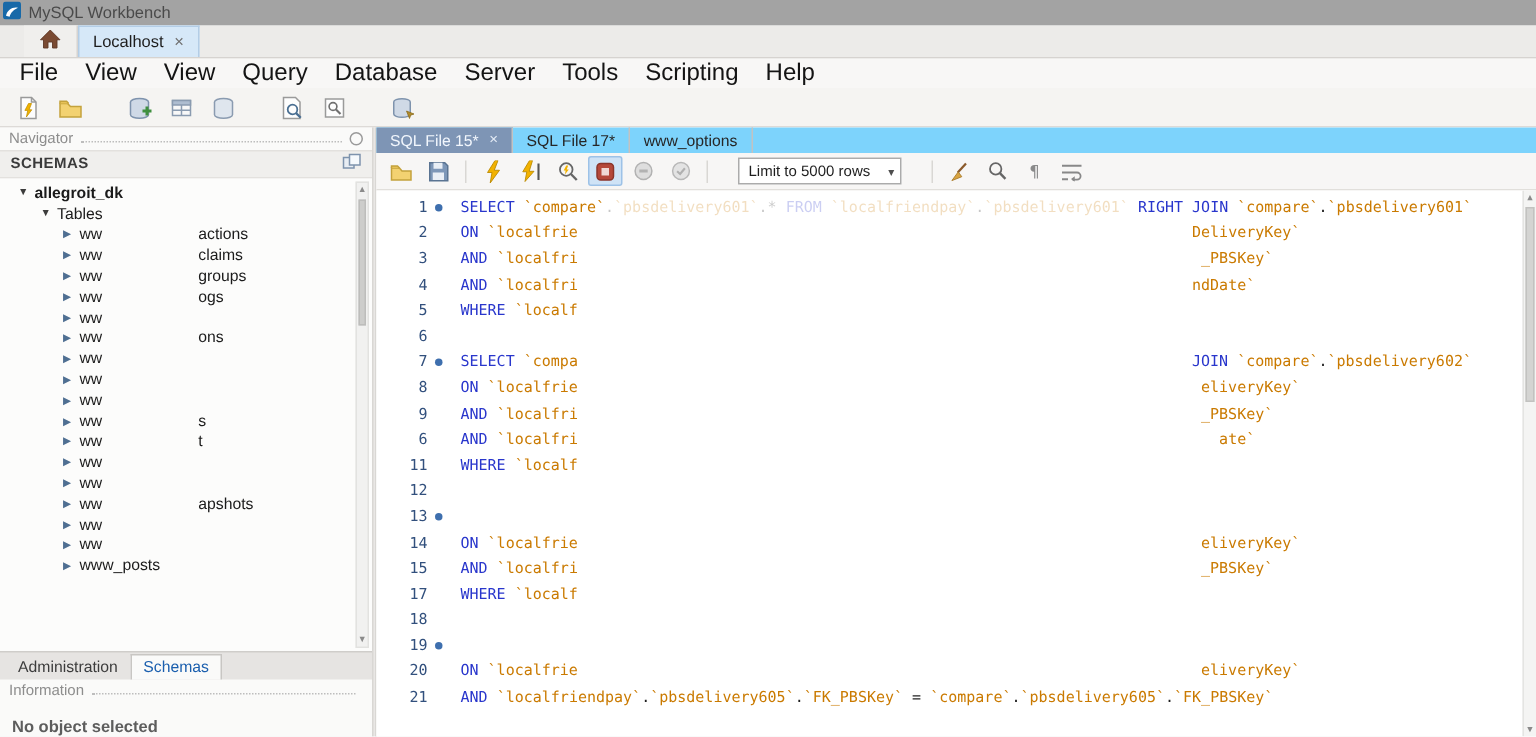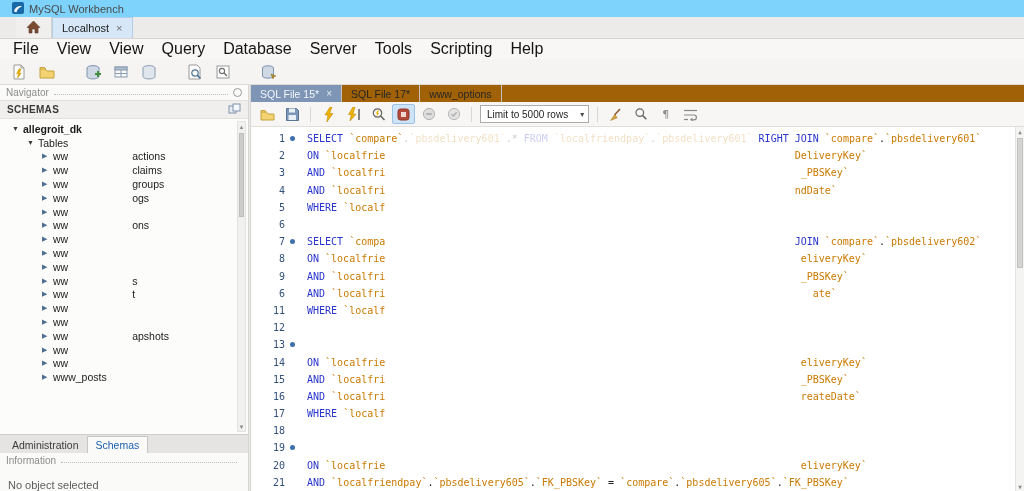--- a/index.html
+++ b/index.html
@@ -1,20 +1,20 @@
 <!DOCTYPE html>
 <html><head>
 <meta charset="utf-8">
 <style>
   *{box-sizing:border-box;margin:0;padding:0}
   html,body{width:1024px;height:491px;overflow:hidden}
   body{font-family:"Liberation Sans",sans-serif;background:#f0f0f0;font-size:11px;color:#222}
 
   
-  .titlebar{height:17px;background:#7dd3fc;display:flex;align-items:center;gap:5px;padding-left:12px}
+  .titlebar{height:17px;background:#a3a3a3;display:flex;align-items:center;gap:5px;padding-left:2px}
   .titlebar .title{color:#4a4a4a;font-size:11px}
 
   
   .doctabs{height:22px;background:#ecebe9;display:flex;align-items:flex-end;padding-left:16px;border-bottom:1px solid #d6d3d0}
   .home-tab{width:36px;height:21px;display:flex;align-items:center;justify-content:center;border-right:1px solid #d6d3d0;background:#f0efed}
   .doc-tab{height:21px;display:flex;align-items:center;gap:7px;padding:0 9px;background:#d6e8f8;border:1px solid #b3cde6;border-bottom:none;color:#1d1d1d}
   .doc-tab .close{color:#6f6f6f;font-size:11px}
 
   
   .menubar{height:20px;background:#f8f7f6;display:flex;align-items:center;padding-left:4px}
@@ -51,34 +51,34 @@
 
   .tree-scroll{position:absolute;top:2px;right:2px;bottom:2px;width:9px;background:#f1f1f0;border:1px solid #e2e2e0}
   .tree-scroll .sarr{height:9px;display:flex;align-items:center;justify-content:center;font-size:6px;color:#8a8a8a}
   .tree-scroll .thumb{position:absolute;top:11px;left:1px;right:1px;height:84px;background:#cdcdcb;border:1px solid #bdbdbb}
   .tree-scroll .sarr.down{position:absolute;bottom:0;left:0;right:0}
 
   .btabs{height:19px;background:#e6e4e2;border-top:1px solid #cfcdca;display:flex;align-items:flex-end;padding-left:4px;flex:none}
   .btab{padding:2px 8px;font-size:10.5px;color:#3c3c3c}
   .btab.active{background:#fafaf9;color:#1b5fae;border:1px solid #c8c6c3;border-bottom:none}
 
-  .info-message{padding:11px 8px 0;font-weight:normal;color:#5d5d5d;font-size:11px}
+  .info-message{padding:11px 8px 0;font-weight:bold;color:#5d5d5d;font-size:11px}
 
   
   .editor{flex:1;display:flex;flex-direction:column;background:#fff;min-width:0}
-  .etabs{height:17px;background:#a16207;display:flex;flex:none}
+  .etabs{height:17px;background:#7dd3fc;display:flex;flex:none}
   .etab{padding:0 9px;font-size:10.5px;display:flex;align-items:center;gap:7px;color:#262626;border-right:1px solid #c2c2c2}
   .etab.active{background:#7e95b5;color:#f2f7fd}
   .etab .close{font-size:10px;color:#e4ecf6}
 
   .etoolbar{height:25px;background:#f7f6f5;border-bottom:1px solid #e1dfdb;display:flex;align-items:center;padding-left:5px;gap:2px;flex:none}
   .e-icon{width:23px;height:20px;display:flex;align-items:center;justify-content:center;border-radius:2px}
   .e-icon.pressed{background:#cfe3f6;border:1px solid #9dc2e7}
   .vsep{width:1px;height:15px;background:#d9d7d4;margin:0 4px}
-  .limit-box{height:18px;border:1px solid #ababab;background:#fff;display:flex;align-items:center;font-size:10px;padding:0 4px 0 6px;gap:12px;margin:0 2px;color:#1e1e1e}
+  .limit-box{height:18px;border:1px solid #ababab;background:#fff;display:flex;align-items:center;font-size:10px;padding:0 4px 0 6px;gap:12px;margin:0 14px;color:#1e1e1e}
   .limit-box .caret{color:#4e4e4e;font-size:8px}
   .pchar{font-size:11px;color:#8a8a8a;font-family:"DejaVu Sans",sans-serif}
 
   .code{flex:1;overflow:hidden;position:relative;font-family:"DejaVu Sans Mono","Liberation Mono",monospace;font-size:10px;padding-top:3px;background:#fff}
   .code-line{display:flex;height:17.2px;align-items:center;white-space:pre}
   .lnum{width:34px;text-align:right;color:#32507d;flex:none}
   .lmark{width:14px;flex:none;display:flex;align-items:center;justify-content:center}
   .lmark .dot{width:5px;height:5px;border-radius:50%;background:#3e6fae}
   .lcontent{flex:1;white-space:pre;padding-left:8px;min-width:0}
   .kw{color:#2936cc}
@@ -370,21 +370,20 @@
             <div class="code-line"><span class="lnum">6</span><span class="lmark"></span><span class="lcontent"></span></div>
             <div class="code-line"><span class="lnum">7</span><span class="lmark"><span class="dot"></span></span><span class="lcontent"><span class="kw">SELECT </span><span class="id">`compa</span><span class="gapseg" style="width: 68ch;"></span><span class="kw">JOIN </span><span class="id">`compare`</span><span class="pl">.</span><span class="id">`pbsdelivery602`</span></span></div>
             <div class="code-line"><span class="lnum">8</span><span class="lmark"></span><span class="lcontent"><span class="kw">ON </span><span class="id">`localfrie</span><span class="gapseg" style="width: 69ch;"></span><span class="id">eliveryKey`</span></span></div>
             <div class="code-line"><span class="lnum">9</span><span class="lmark"></span><span class="lcontent"><span class="kw">AND </span><span class="id">`localfri</span><span class="gapseg" style="width: 69ch;"></span><span class="id">_PBSKey`</span></span></div>
             <div class="code-line"><span class="lnum">6</span><span class="lmark"></span><span class="lcontent"><span class="kw">AND </span><span class="id">`localfri</span><span class="gapseg" style="width: 71ch;"></span><span class="id">ate`</span></span></div>
             <div class="code-line"><span class="lnum">11</span><span class="lmark"></span><span class="lcontent"><span class="kw">WHERE </span><span class="id">`localf</span></span></div>
             <div class="code-line"><span class="lnum">12</span><span class="lmark"></span><span class="lcontent"></span></div>
             <div class="code-line"><span class="lnum">13</span><span class="lmark"><span class="dot"></span></span></div>
             <div class="code-line"><span class="lnum">14</span><span class="lmark"></span><span class="lcontent"><span class="kw">ON </span><span class="id">`localfrie</span><span class="gapseg" style="width: 69ch;"></span><span class="id">eliveryKey`</span></span></div>
             <div class="code-line"><span class="lnum">15</span><span class="lmark"></span><span class="lcontent"><span class="kw">AND </span><span class="id">`localfri</span><span class="gapseg" style="width: 69ch;"></span><span class="id">_PBSKey`</span></span></div>
-            <div class="code-line"><span class="lnum">16</span><span class="lmark"></span><span class="lcontent"><span class="kw">AND </span><span class="id">`localfri</span><span class="gapseg" style="width: 69ch;"></span><span class="id">reateDate`</span></span></div>
             <div class="code-line"><span class="lnum">17</span><span class="lmark"></span><span class="lcontent"><span class="kw">WHERE </span><span class="id">`localf</span></span></div>
             <div class="code-line"><span class="lnum">18</span><span class="lmark"></span><span class="lcontent"></span></div>
             <div class="code-line"><span class="lnum">19</span><span class="lmark"><span class="dot"></span></span></div>
             <div class="code-line"><span class="lnum">20</span><span class="lmark"></span><span class="lcontent"><span class="kw">ON </span><span class="id">`localfrie</span><span class="gapseg" style="width: 69ch;"></span><span class="id">eliveryKey`</span></span></div>
             <div class="code-line"><span class="lnum">21</span><span class="lmark"></span><span class="lcontent"><span class="kw">AND </span><span class="id">`localfriendpay`</span><span class="pl">.</span><span class="id">`pbsdelivery605`</span><span class="pl">.</span><span class="id">`FK_PBSKey`</span><span class="pl"> = </span><span class="id">`compare`</span><span class="pl">.</span><span class="id">`pbsdelivery605`</span><span class="pl">.</span><span class="id">`FK_PBSKey`</span></span></div>
           </div>
         <div class="code-scroll">
           <div class="sarr">▲</div>
           <div class="thumb"></div>
           <div class="sarr down">▼</div>

